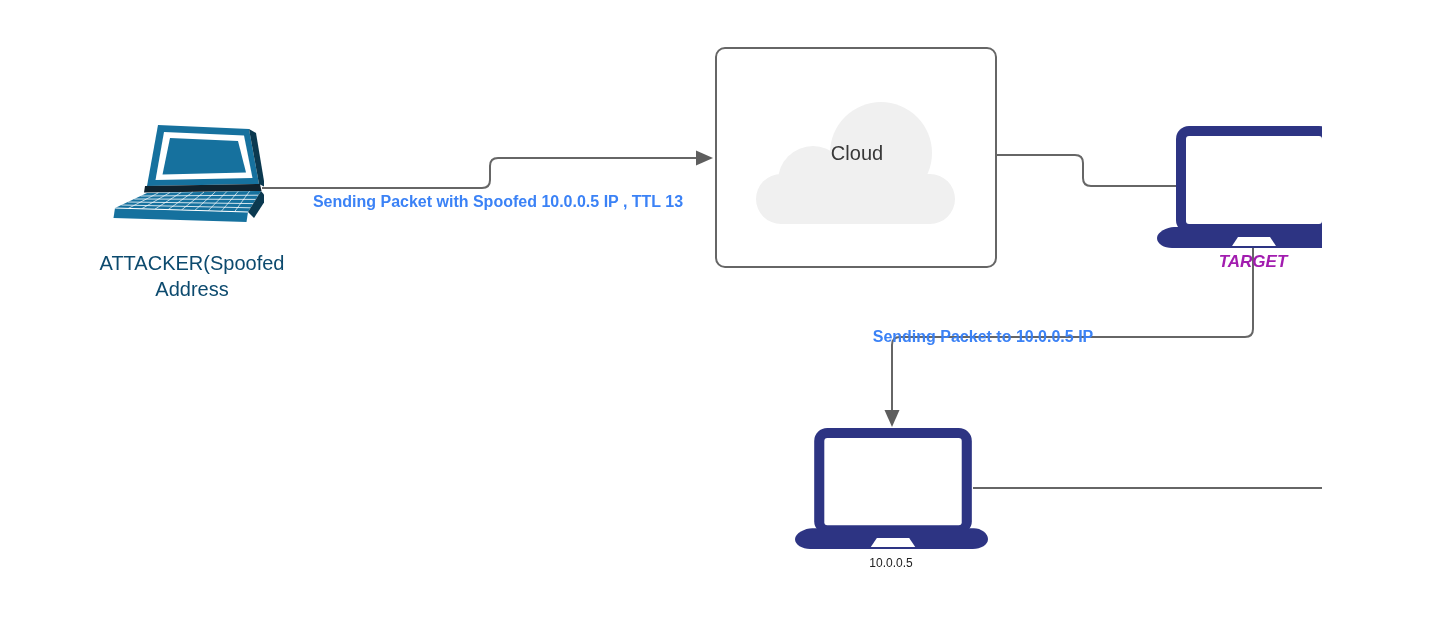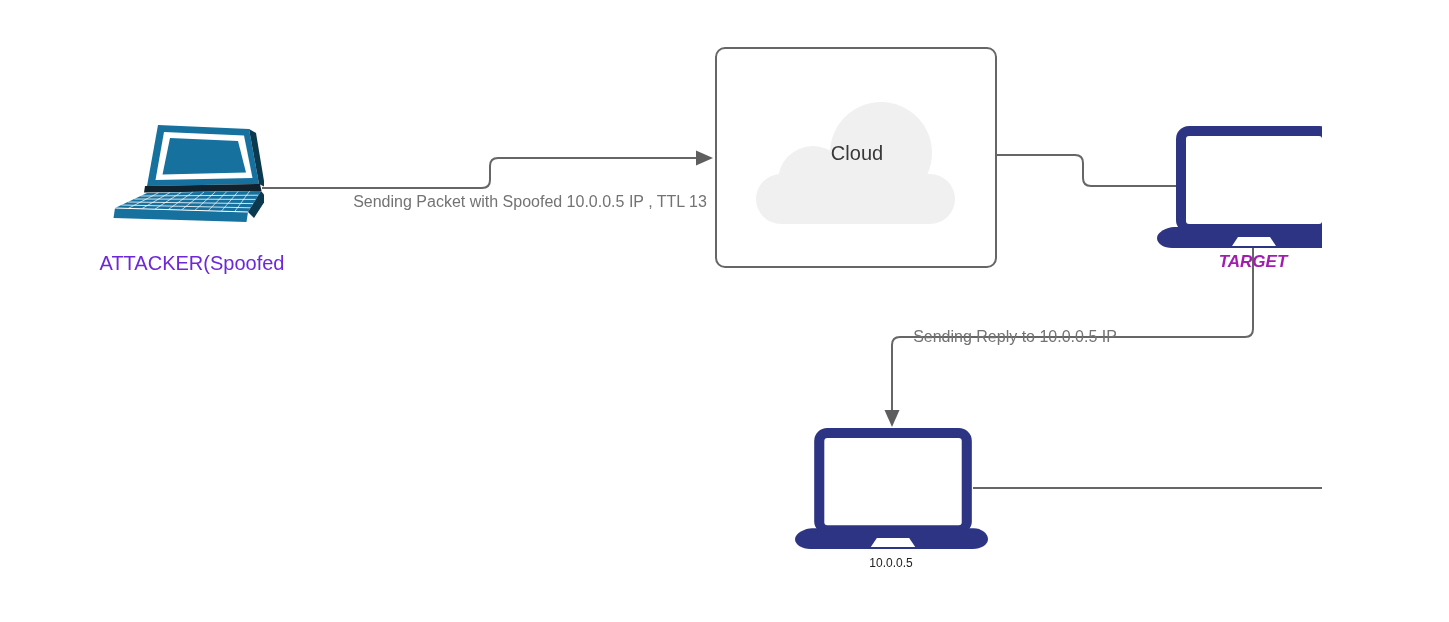--- a/index.html
+++ b/index.html
@@ -45,32 +45,31 @@
     white-space: nowrap;
   }
   .label.center { transform: translateX(-50%); }
 
   .attacker-label {
     left: 86px; top: 250px;
     width: 212px;
     text-align: center;
     font-size: 20px;
     line-height: 26px;
-    color: #6d28d9;
+    color: #0c4a6e;
     white-space: normal;
   }
   .cloud-label   { left: 857px;  top: 142px; font-size: 20px; color: #383838; }
   .target-label  { left: 1253px; top: 252px; font-size: 17px; font-weight: bold; font-style: italic; color: #a21caf; }
   .real-label    { left: 891px;  top: 556px; font-size: 12px; color: #222222; }
 
   .edge-label {
     font-size: 16px;
-    font-weight: normal;
-    color: #737373;
-    margin-left: 32px;
+    font-weight: bold;
+    color: #3b82f6;
   }
   .edge1-label { left: 498px;  top: 193px; }
   .edge2-label { left: 983px;  top: 328px; }
   .edge3-label { left: 1201px; top: 479px; }
 
   .attacker-laptop { left: 112px;  top: 124px; width: 152px; height: 102px; }
   .target-laptop   { left: 1157px; top: 126px; width: 191px; height: 122px; }
   .real-laptop     { left: 795px;  top: 428px; width: 193px; height: 121px; }
 
   svg { display: block; }
@@ -134,18 +133,19 @@
       <rect x="19" y="0" width="156" height="107" rx="13" fill="#2d3483"></rect>
       <rect x="29" y="10" width="136" height="88" rx="3" fill="#ffffff"></rect>
       <path d="M17,101 H177 C184,101 191,106 191,112 C191,118 184,122 176,122 H15 C7,122 0,118 0,112 C0,106 10,101 17,101 Z" fill="#2d3483"></path>
       <path d="M81,111 L113,111 L119,120 L75,120 Z" fill="#ffffff"></path>
     </svg>
   </div>
   <div class="label center real-label">10.0.0.5</div>
 
   <div class="label attacker-label">
     <div>ATTACKER(Spoofed</div>
+    <div>Address</div>
   </div>
 
   <div class="label center edge-label edge1-label">Sending Packet with Spoofed 10.0.0.5 IP , TTL 13</div>
-  <div class="label center edge-label edge2-label">Sending Reply to 10.0.0.5 IP</div>
+  <div class="label center edge-label edge2-label">Sending Packet to 10.0.0.5 IP</div>
 
 </div>
 
 </body></html>

